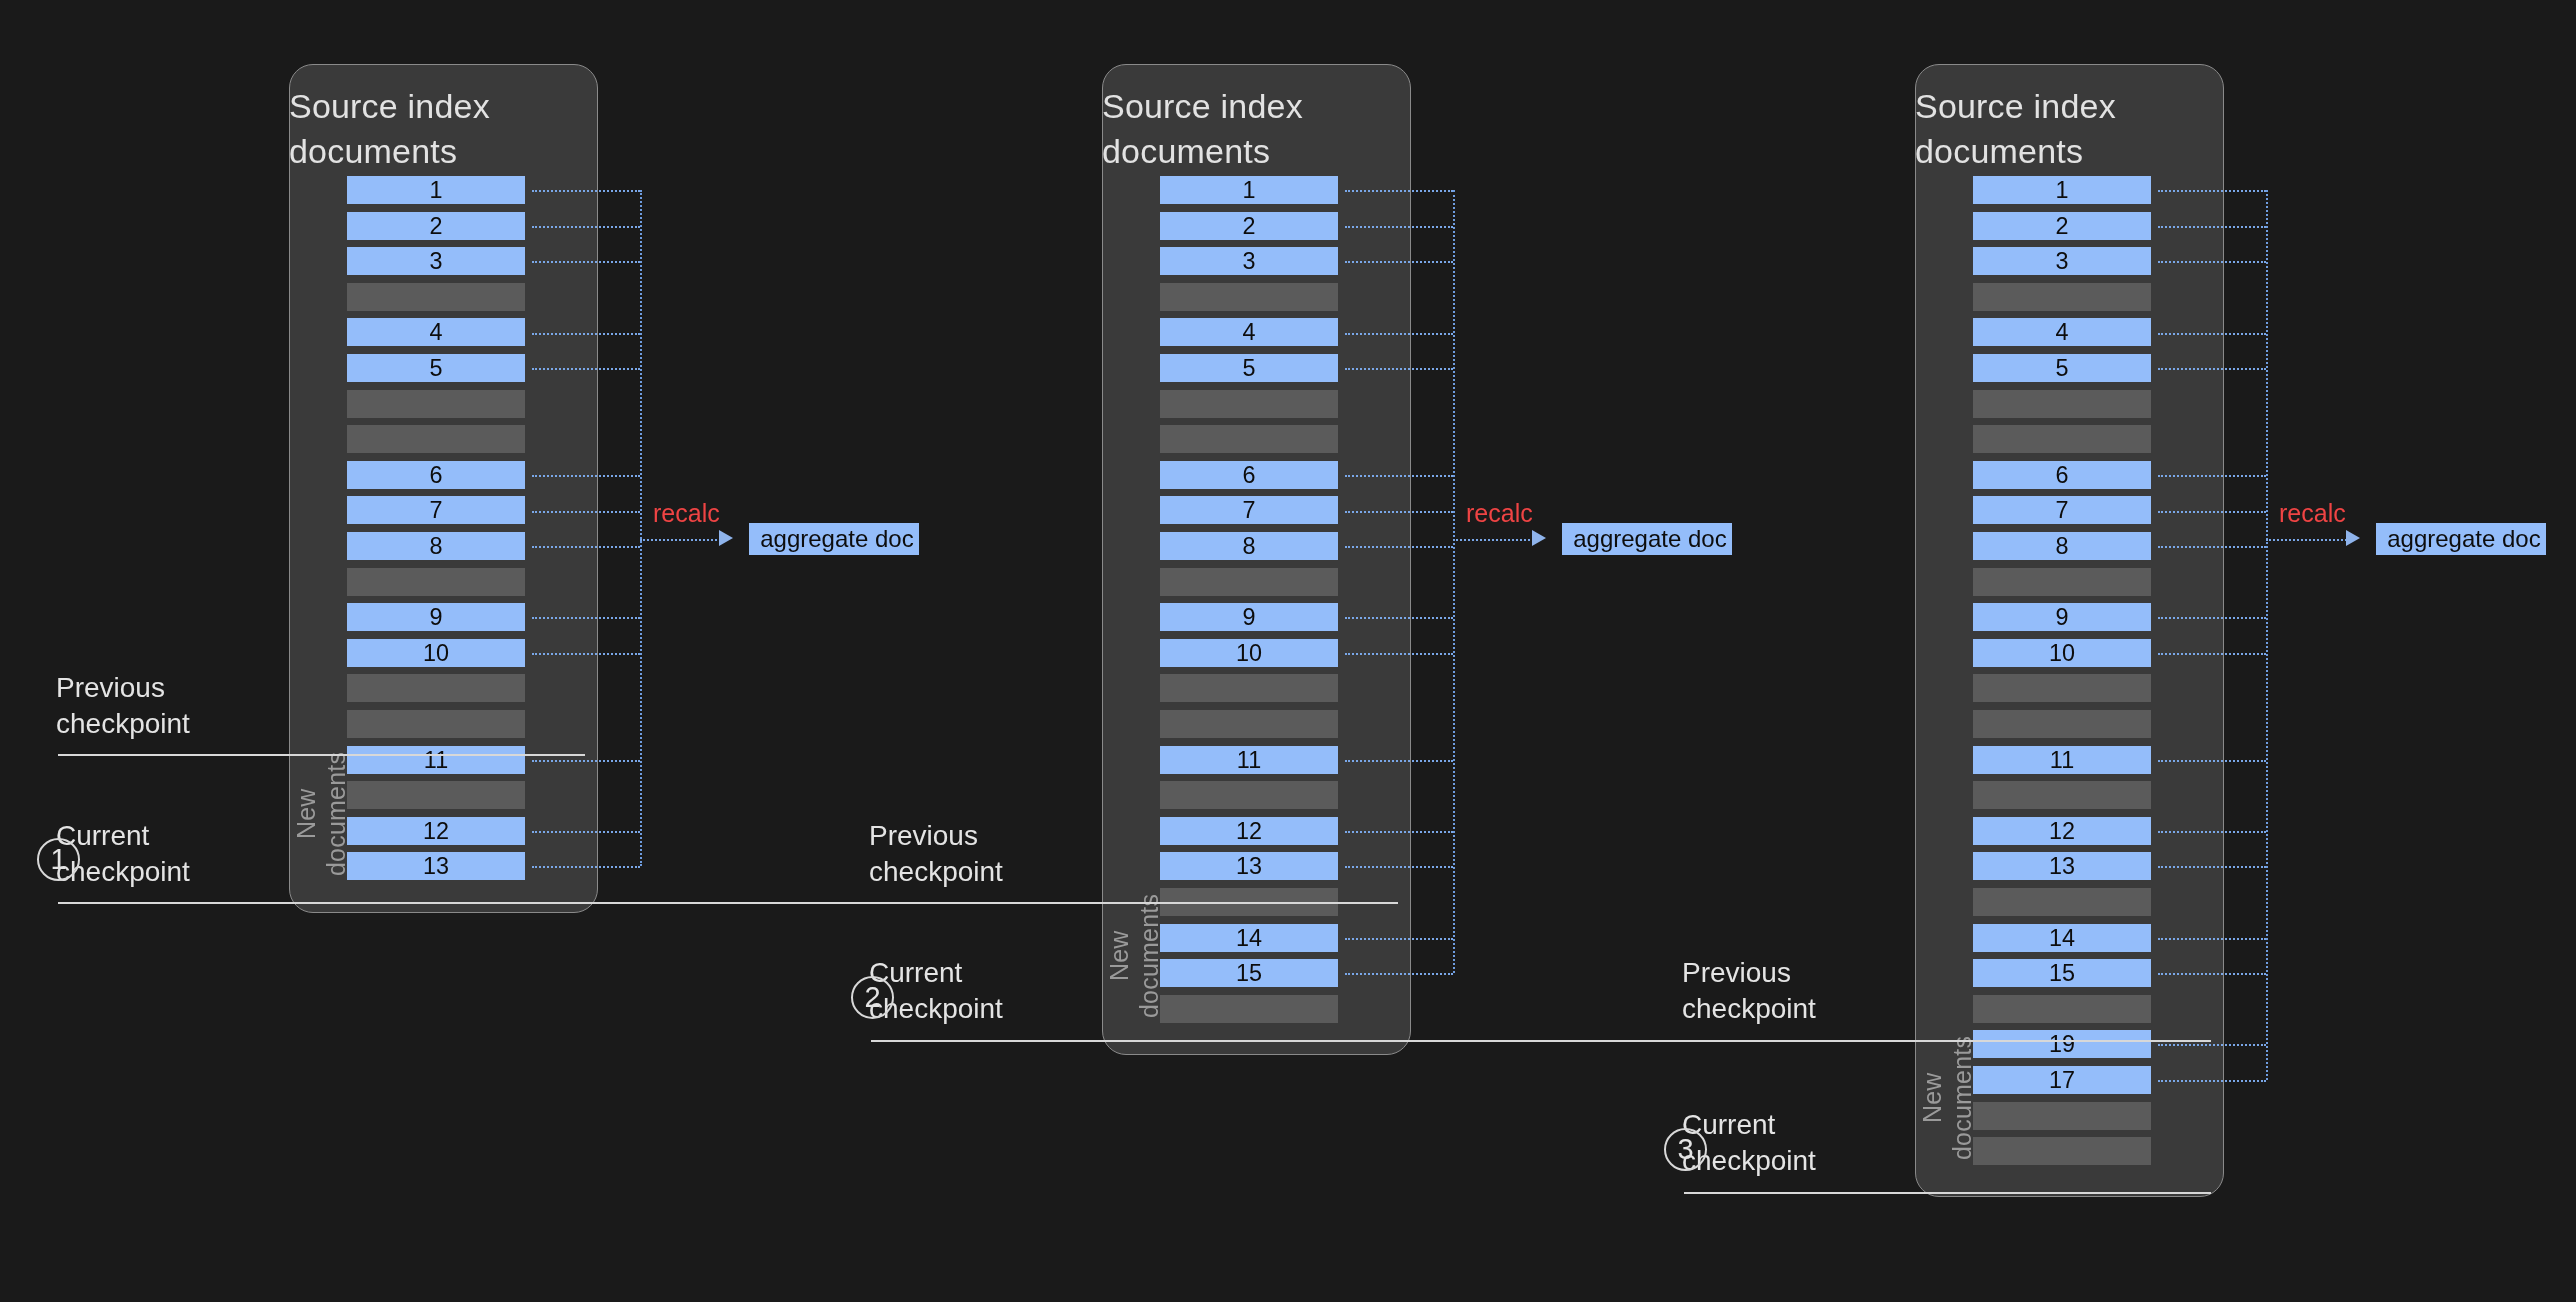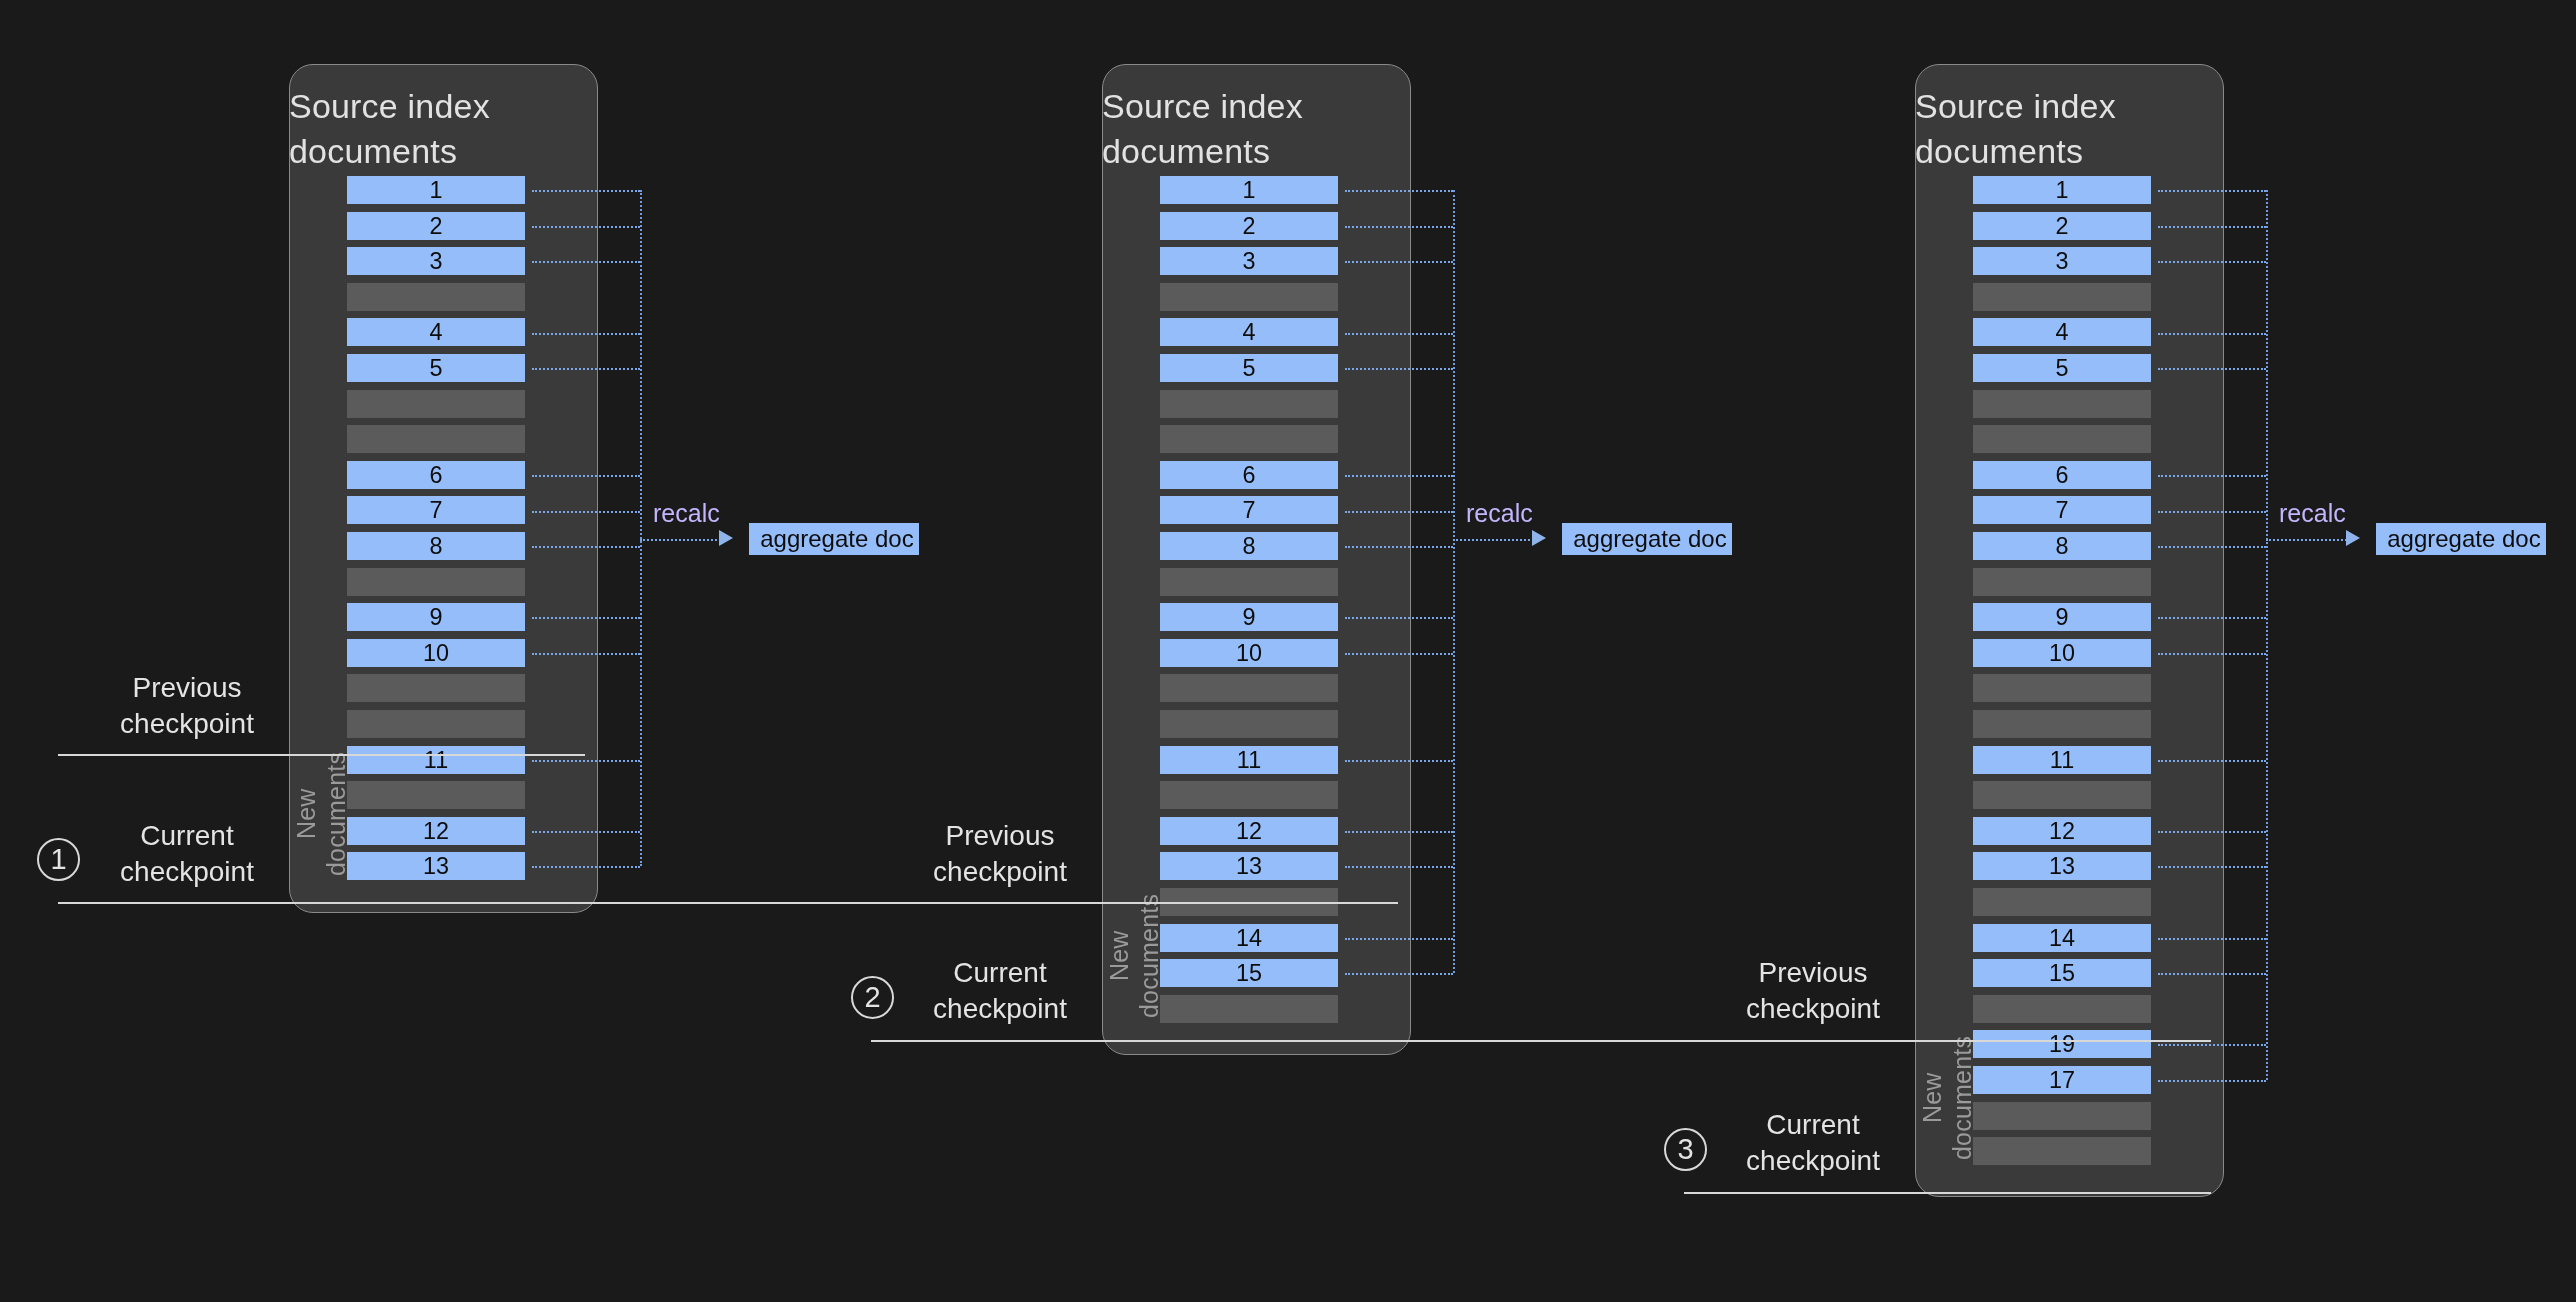--- a/index.html
+++ b/index.html
@@ -91,21 +91,21 @@
     position: absolute;
     width: 0;
     height: 0;
     border-top: 8.4px solid transparent;
     border-bottom: 8.4px solid transparent;
     border-left: 14px solid #8fb4ec;
   }
   .recalc-label {
     position: absolute;
     font-size: 25px;
-    color: #c4b5fd;
+    color: #ef4444;
     white-space: nowrap;
   }
   .aggregate-doc {
     position: absolute;
     background: #94bdfa;
     color: #0d0d0d;
     font-size: 24px;
     line-height: 32px;
     height: 32px;
     text-align: center;
@@ -118,21 +118,20 @@
   .ckpt-line {
     position: absolute;
     height: 0;
     border-top: 2.8px solid #d8d8d8;
   }
   .ckpt-label {
     position: absolute;
     font-size: 28px;
     line-height: 1.3;
     color: #e4e4e4;
-    text-align: center;
     white-space: pre-line;
   }
   .step-circle {
     position: absolute;
     width: 43px;
     height: 43px;
     border: 2.8px solid #d8d8d8;
     border-radius: 50%;
     color: #e4e4e4;
     font-size: 29px;

